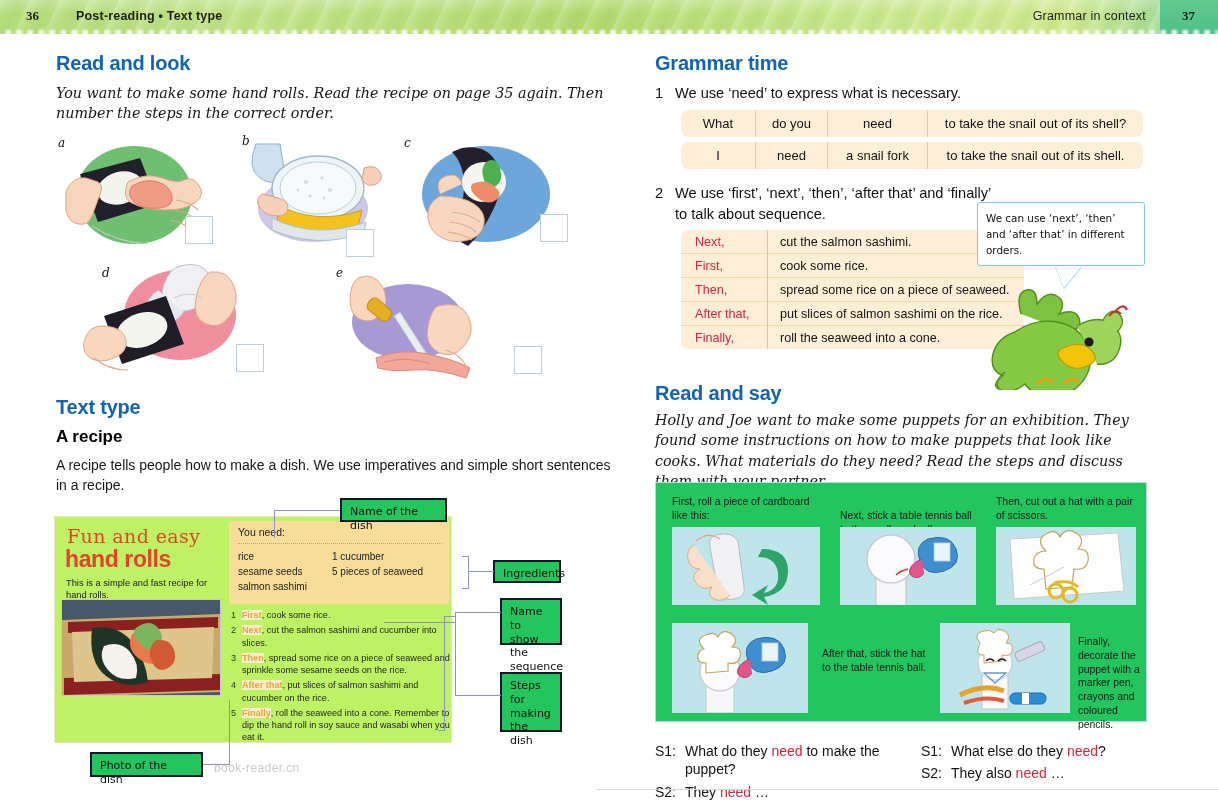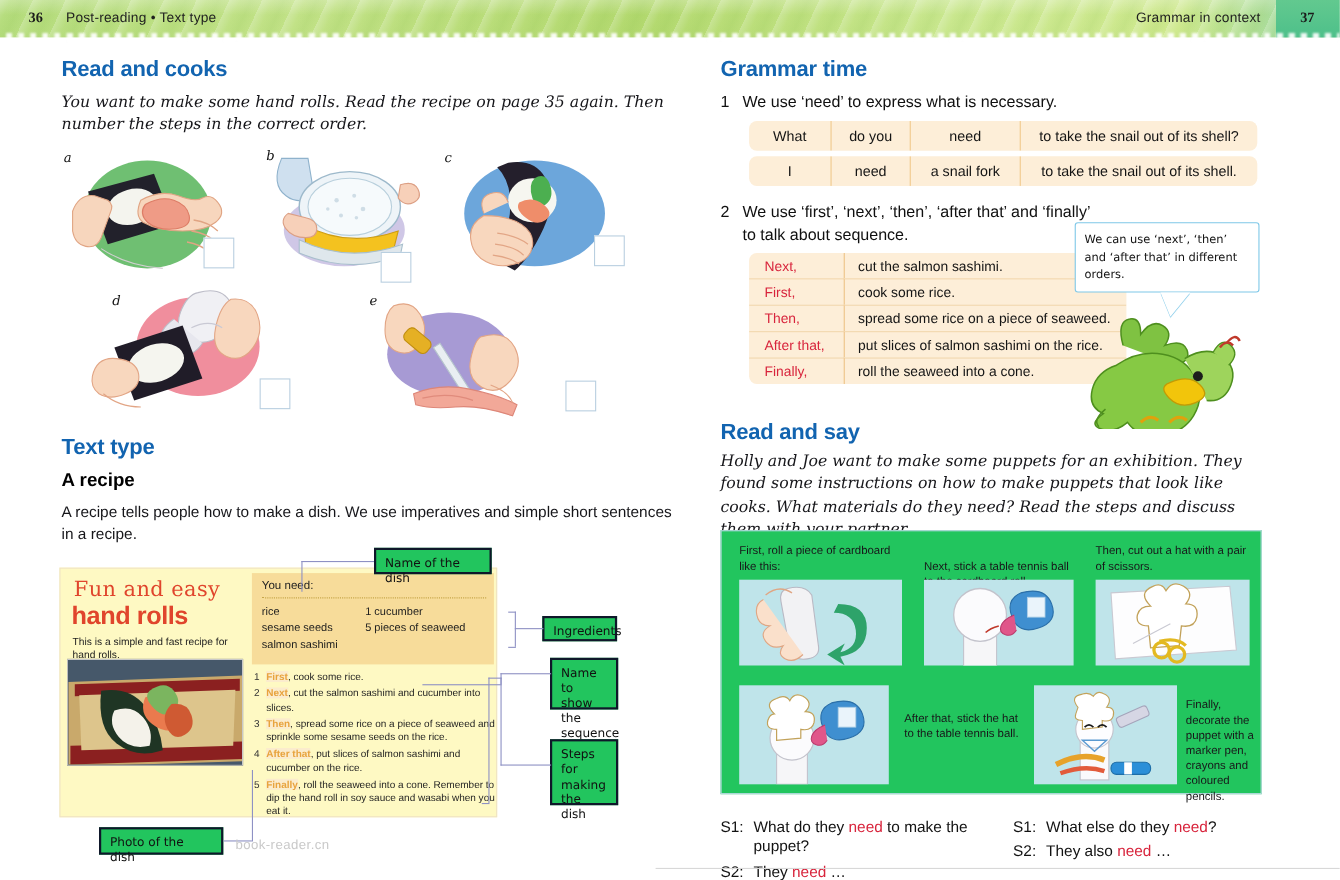--- a/index.html
+++ b/index.html
@@ -34,21 +34,21 @@
   }
   .hdr-pagenum{
     position:absolute; top:8px; font-size:13px; color:#1b1b1b;
     font-family:"Liberation Serif", serif; font-weight:600;
   }
   .hdr-pagenum.left{ left:26px; }
   .hdr-pagenum.right{ right:23px; }
   .hdr-label{
     position:absolute; top:9px; font-size:12.5px; color:#1f1f1f; letter-spacing:.2px;
   }
-  .hdr-label.left{ left:60px; }
+  .hdr-label.left{ left:76px;font-weight:bold; }
   .hdr-label.right{ right:72px; }
 
   
   .col-left { position:absolute; left:56px; top:52px; width:560px; }
   .col-right{ position:absolute; left:655px; top:52px; width:500px; }
 
   .h-blue{
     color:#1264b0; font-size:20px; font-weight:bold; margin:0 0 8px 0; letter-spacing:-.2px;
   }
   .h-red{
@@ -72,21 +72,21 @@
     position:absolute; width:28px; height:28px; background:#fff;
     border:1px solid #b9cfe0;
   }
 
   
   .pic svg{ position:absolute; left:0; top:0; }
 
   
   .recipe{
     position:absolute; left:54px; top:516px; width:398px; height:227px;
-    background:#fef9c3; border:1px solid #efe3c4;
+    background:#bef264; border:1px solid #efe3c4;
   }
   .recipe-left{ position:absolute; left:0; top:0; width:172px; height:100%; padding:8px 6px 0 10px; }
   .r-title1{
     color:#e0452c; font-family:"DejaVu Serif", serif; font-size:19px; letter-spacing:.4px;
     line-height:1; margin:2px 0 0 2px;
   }
   .r-title2{
     color:#e0452c; font-size:23px; font-weight:bold; line-height:1; margin:2px 0 0 0;
     letter-spacing:-.4px;
   }
@@ -175,21 +175,21 @@
 <div class="header-band">
   <div class="header-right-tab"></div>
   <div class="hdr-pagenum left">36</div>
   <div class="hdr-label left">Post-reading • Text type</div>
   <div class="hdr-label right">Grammar in context</div>
   <div class="hdr-pagenum right">37</div>
 </div>
 
 <div class="col-left">
 
-  <h2 class="h-blue">Read and cooks</h2>
+  <h2 class="h-blue">Read and look</h2>
   <p class="instr">You want to make some hand rolls. Read the recipe on page 35 again. Then number the steps in the correct order.</p>
 
   <div class="pics">
 
     <div class="pic" style="left:0px;top:4px;width:190px;height:120px;">
       <span class="pic-letter" style="left:2px;top:-2px;">a</span>
       <div class="blob" style="left:20px;top:8px;width:116px;height:98px;background:#6fbf72;"></div>
       <svg width="190" height="120" viewBox="0 0 190 120">
         <g>
           <path d="M24 36 L84 20 L102 66 L42 84 Z" fill="#22212b"></path>

